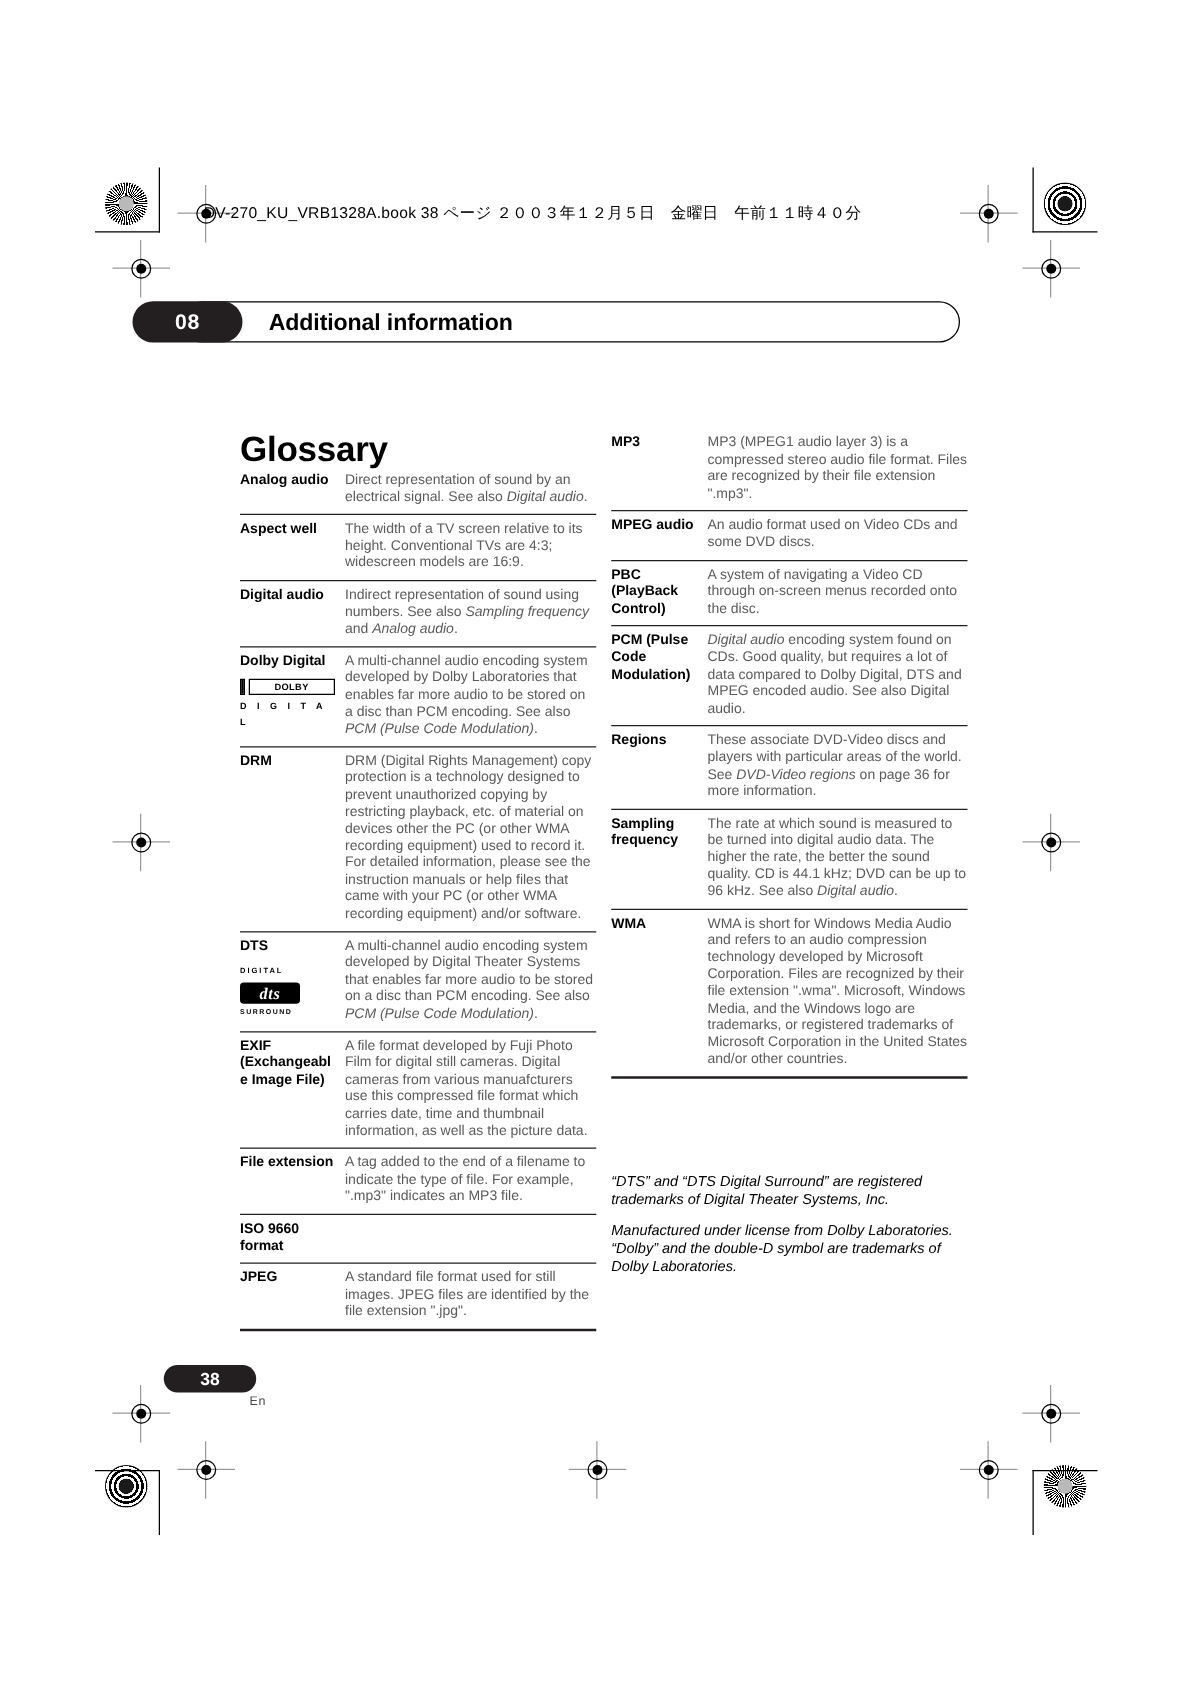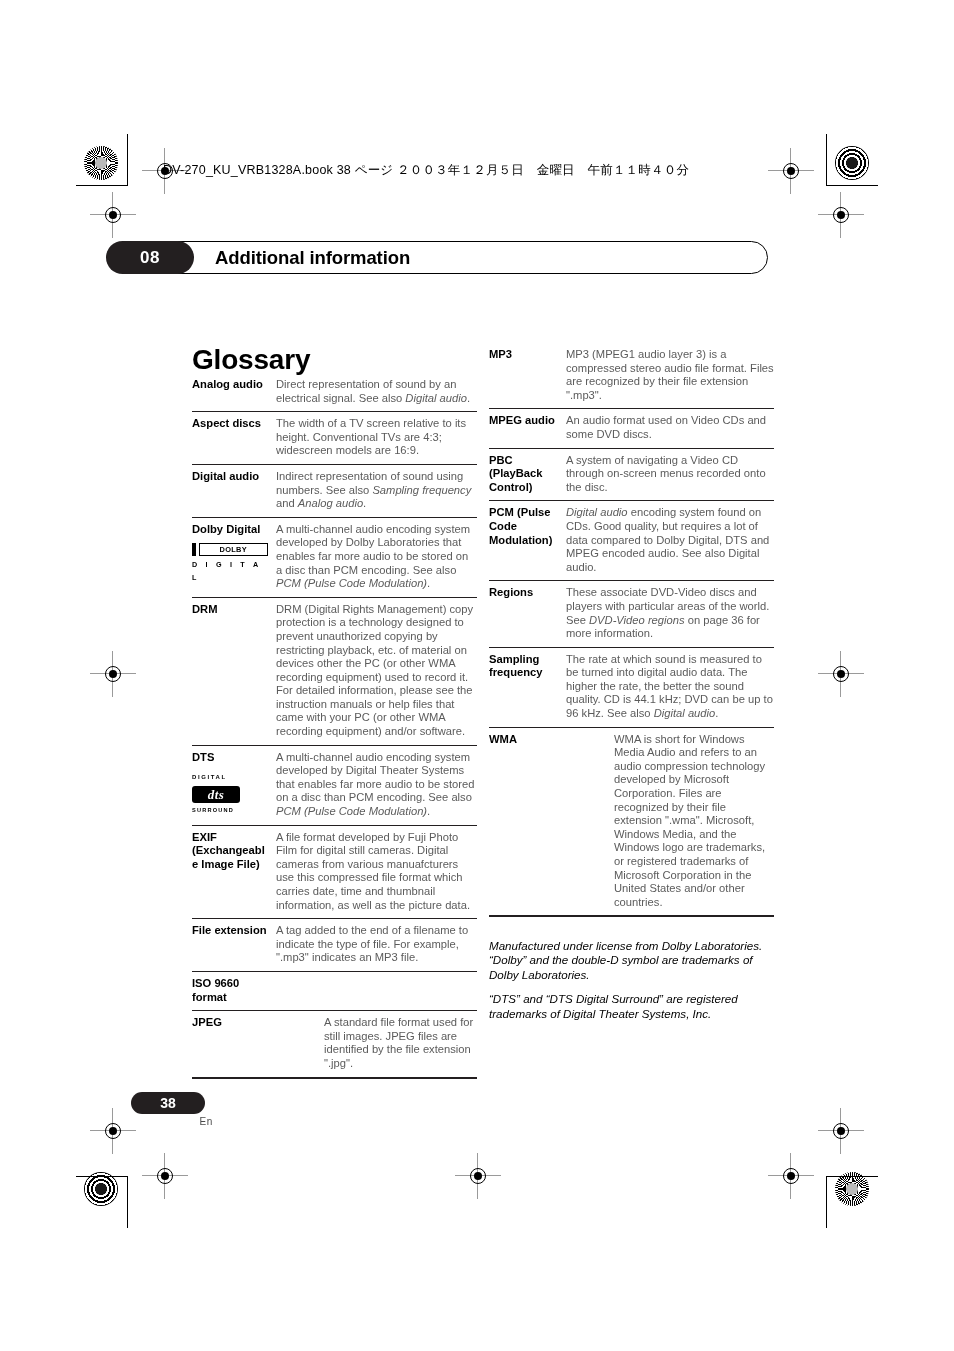--- a/index.html
+++ b/index.html
@@ -91,21 +91,21 @@
   .col-left  { left:192px; top:378px; }
   .col-right { left:489px; top:348px; }
 
   .entry {
     display:flex;
     border-top:1.4px solid #231f20;
     padding-top:5px;
     padding-bottom:6px;
   }
   .entry.first { border-top:none; padding-top:0; }
-  .entry.last-rule { border-bottom:2.2px solid #231f20;gap:48px; }
+  .entry.last-rule { border-bottom:2.2px solid #231f20; }
 
   .term {
     width:84px; flex:0 0 84px;
     font-size:11.2px; font-weight:bold; line-height:13.6px;
     color:#000; padding-right:4px;
   }
   .col-right .term { width:77px; flex:0 0 77px; }
 
   .def {
     flex:1;
@@ -270,21 +270,21 @@
 </div>
 
 <div class="glossary-title">Glossary</div>
 
 <div class="col col-left" id="col-left">
     <div class="entry first">
       <div class="term">Analog audio</div>
       <div class="def">Direct representation of sound by an electrical signal. See also <i>Digital audio</i>.</div>
     </div>
     <div class="entry">
-      <div class="term">Aspect discs</div>
+      <div class="term">Aspect well</div>
       <div class="def">The width of a TV screen relative to its height. Conventional TVs are 4:3; widescreen models are 16:9.</div>
     </div>
     <div class="entry">
       <div class="term">Digital audio</div>
       <div class="def">Indirect representation of sound using numbers. See also <i>Sampling frequency</i> and <i>Analog audio</i>.</div>
     </div>
     <div class="entry">
       <div class="term">Dolby Digital<div class="dolby-logo">
           <div class="dolby-row">
             <div class="dd-sym">
@@ -352,20 +352,20 @@
       <div class="term">Sampling frequency</div>
       <div class="def">The rate at which sound is measured to be turned into digital audio data. The higher the rate, the better the sound quality. CD is 44.1 kHz; DVD can be up to 96 kHz. See also <i>Digital audio</i>.</div>
     </div>
     <div class="entry last-rule">
       <div class="term">WMA</div>
       <div class="def">WMA is short for Windows Media Audio and refers to an audio compression technology developed by Microsoft Corporation. Files are recognized by their file extension ".wma". Microsoft, Windows Media, and the Windows logo are trademarks, or registered trademarks of Microsoft Corporation in the United States and/or other countries.</div>
     </div>
   </div>
 
 <div class="notices" id="notices" style="top: 939px;">
+    <p>“DTS” and “DTS Digital Surround” are registered trademarks of Digital Theater Systems, Inc.</p>
     <p>Manufactured under license from Dolby Laboratories. “Dolby” and the double-D symbol are trademarks of Dolby Laboratories.</p>
-    <p>“DTS” and “DTS Digital Surround” are registered trademarks of Digital Theater Systems, Inc.</p>
   </div>
 
 <div class="footer">
   <div class="page-badge">38</div>
   <div class="page-lang">En</div>
 </div>
 
 </body></html>

